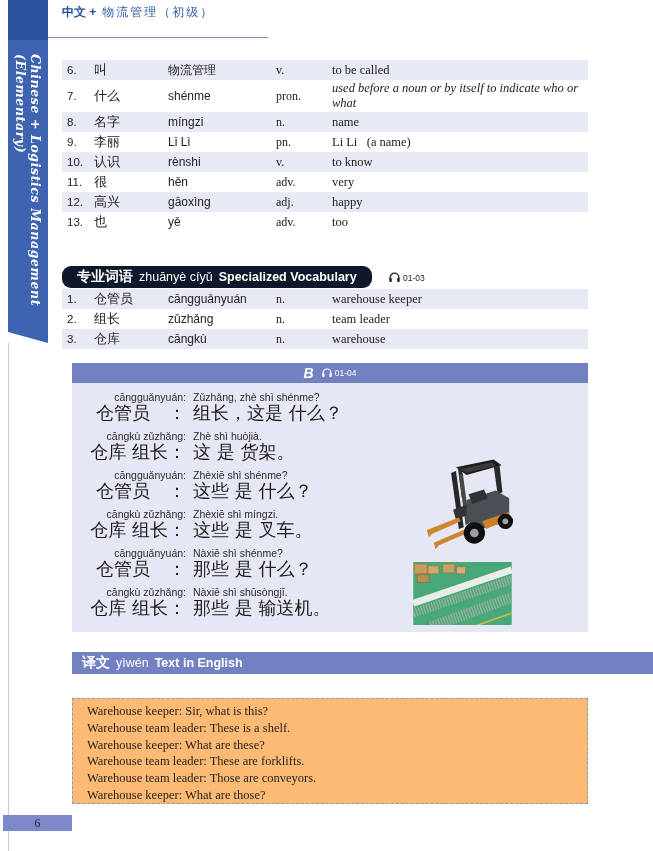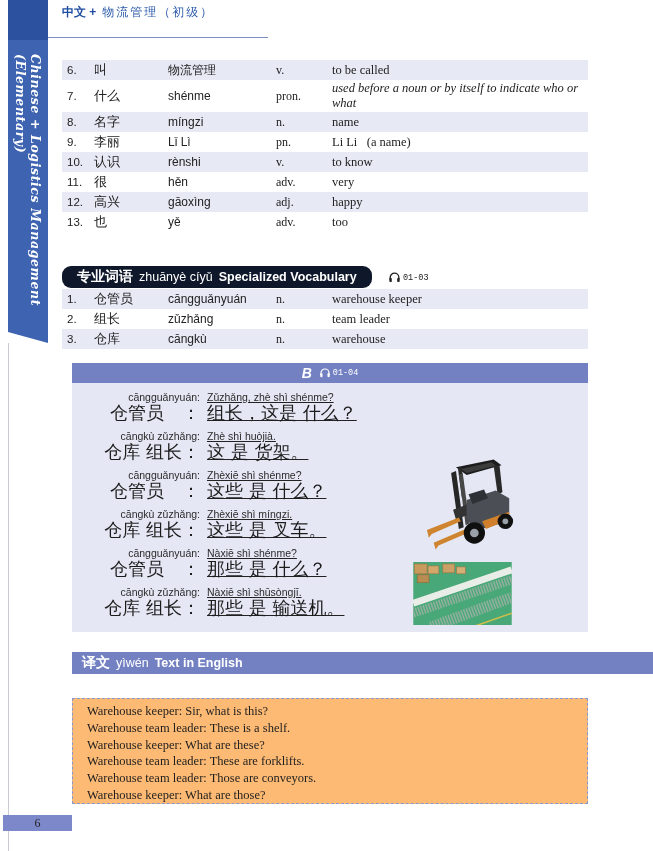--- a/index.html
+++ b/index.html
@@ -33,31 +33,31 @@
   .c-pos{width:56px;font-size:12px;}
   .c-meaning{flex:1;font-size:12.5px;line-height:15px;padding-right:6px;}
   .c-meaning.it{font-style:italic;}
 
   
   .pill{position:absolute;left:62px;top:266px;height:22px;box-sizing:border-box;
         background:#0f172a;border-radius:9px;color:#fff;display:inline-flex;align-items:center;
         gap:6px;padding:0 15px;font-family:"Liberation Sans",sans-serif;font-size:12.5px;white-space:nowrap;}
   .pill-cn{font-weight:bold;font-size:14px;}
   .pill-en{font-weight:bold;}
-  .audio{display:inline-flex;align-items:center;gap:2px;font-family:Liberation Mono, monospace;}
+  .audio{display:inline-flex;align-items:center;gap:2px;font-family:Liberation Sans, sans-serif;}
   .audio-spec{position:absolute;left:388px;top:271px;color:#222;font-size:8.5px;}
   .audio svg{display:block;}
 
   
   .dialogue{position:absolute;left:72px;top:363px;width:516px;height:269px;background:#e5e8f4;}
   .dlg-bar{height:20px;background:#7381c2;display:flex;align-items:center;justify-content:center;
            gap:7px;color:#fff;}
   .dlg-b{font-family:"Liberation Sans",sans-serif;font-weight:bold;font-style:italic;font-size:14px;}
   .audio-bar{color:#fff;font-size:8.5px;}
-  .dlg-body{padding:8px 0 0 16px;text-decoration:underline;}
+  .dlg-body{padding:8px 0 0 2px;}
   .dlg-line{margin-bottom:8px;}
   .dlg-pinyin{font-family:"Liberation Sans",sans-serif;font-size:10.5px;color:#2a2a2a;line-height:13px;}
   .dlg-cn{font-family:"DejaVu Serif",serif;font-size:18px;color:#1c1c1c;line-height:18px;}
   .spk{display:inline-block;width:112px;text-align:right;margin-right:7px;}
   .img-forklift{position:absolute;left:352px;top:90px;width:92px;height:98px;}
   .img-conveyor{position:absolute;left:341px;top:199px;width:99px;height:63px;}
 
   
   .trans-bar{position:absolute;left:72px;top:652px;width:609px;height:22px;box-sizing:border-box;
              background:#7381c2;color:#fff;display:flex;align-items:center;gap:6px;padding:0 10px;

